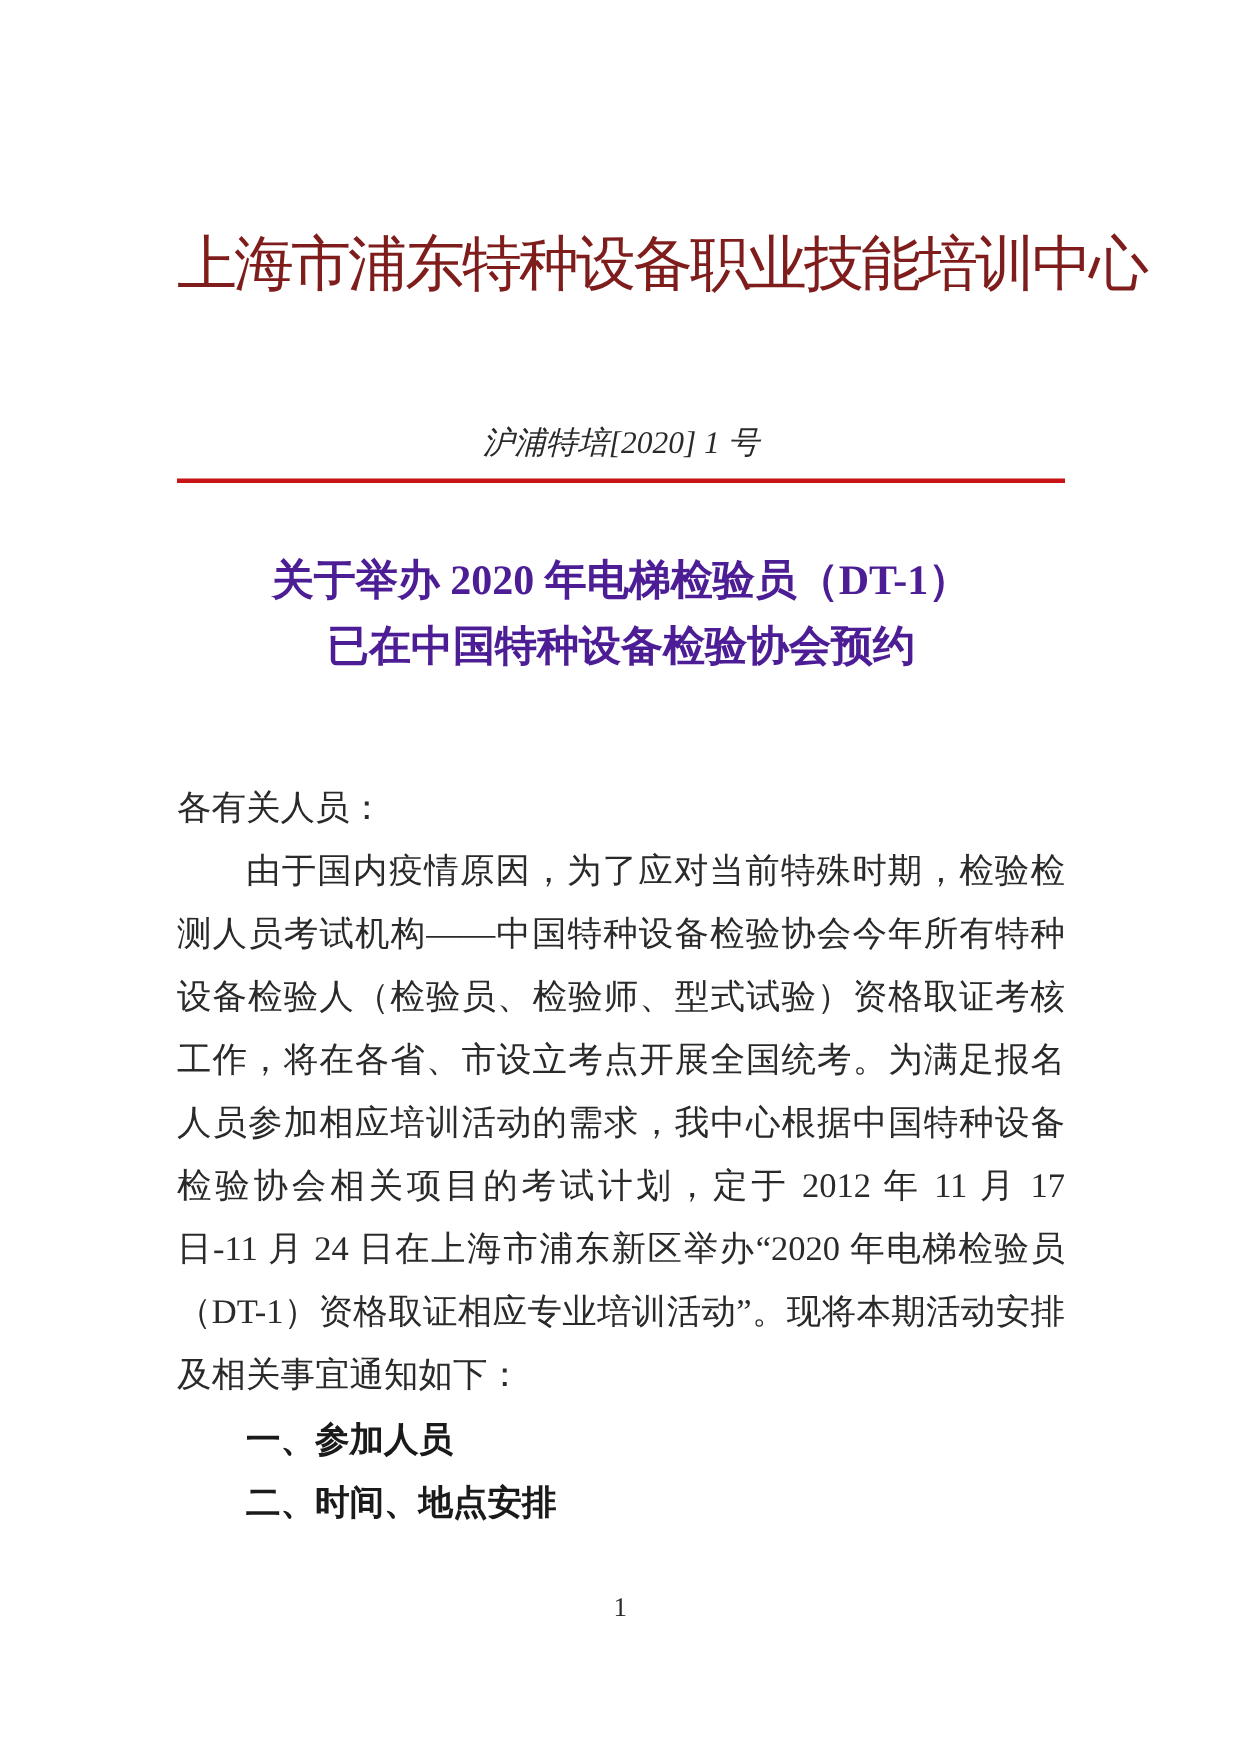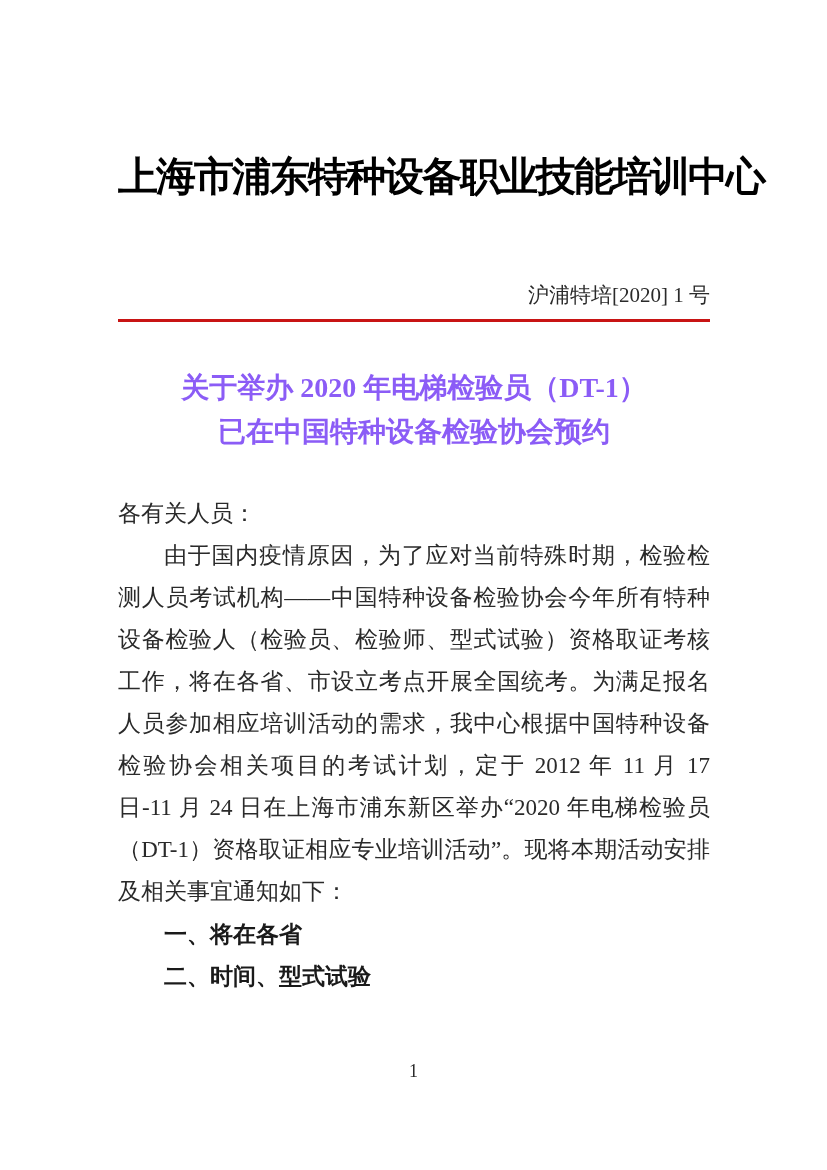--- a/index.html
+++ b/index.html
@@ -18,49 +18,50 @@
     color: #1f1f1f;
   }
   .content {
     position: relative;
     margin: 0 117px 0 118px; 
   }
   .org-title {
     margin-top: 150px;
     font-family: "Liberation Sans", "DejaVu Sans", sans-serif;
     font-size: 40px;
-    font-weight: bold;
+    font-weight: normal;
     line-height: 52px;
     letter-spacing: -2px;
     text-align: center;
-    color: #000000;
+    color: #7f1d1d;
     white-space: nowrap;
   }
   .doc-number {
     margin-top: 80px;
     font-size: 21px;
     line-height: 27px;
-    text-align: right;
+    text-align: center;
     color: #2a2a2a;
+    font-style: italic;
   }
   .red-line {
     margin-top: 10px;
     height: 0;
     border-top: 3px solid #c81414;
   }
   .doc-title {
     margin-top: 44px;
     font-size: 28px;
     font-weight: bold;
     line-height: 44px;
     text-align: center;
-    color: #8b5cf6;
+    color: #4c1d95;
   }
   .body-text {
-    margin-top: 39px;
+    margin-top: 64px;
     font-size: 23px;
     line-height: 42px;
     text-align: justify;
     color: #2a2a2a;
   }
   .body-text p {
     margin: 0;
     text-indent: 2em;
   }
   .body-text p.no-indent {
@@ -99,20 +100,20 @@
     <div class="red-line"></div>
 
     <div class="doc-title">
       <div>关于举办 2020 年电梯检验员（DT-1）</div>
       <div>已在中国特种设备检验协会预约</div>
     </div>
 
     <div class="body-text">
       <p class="no-indent">各有关人员：</p>
       <p>由于国内疫情原因，为了应对当前特殊时期，检验检测人员考试机构——中国特种设备检验协会今年所有特种设备检验人（检验员、检验师、型式试验）资格取证考核工作，将在各省、市设立考点开展全国统考。为满足报名人员参加相应培训活动的需求，我中心根据中国特种设备检验协会相关项目的考试计划，定于 2012 年 11 月 17 日-11 月 24 日在上海市浦东新区举办“2020 年电梯检验员（DT-1）资格取证相应专业培训活动”。现将本期活动安排及相关事宜通知如下：</p>
-      <p class="section-heading">一、将在各省</p>
-      <p class="section-heading">二、时间、型式试验</p>
+      <p class="section-heading">一、参加人员</p>
+      <p class="section-heading">二、时间、地点安排</p>
     </div>
 
   </div>
 
   <div class="page-number">1</div>
 </div>
 
 </body></html>

